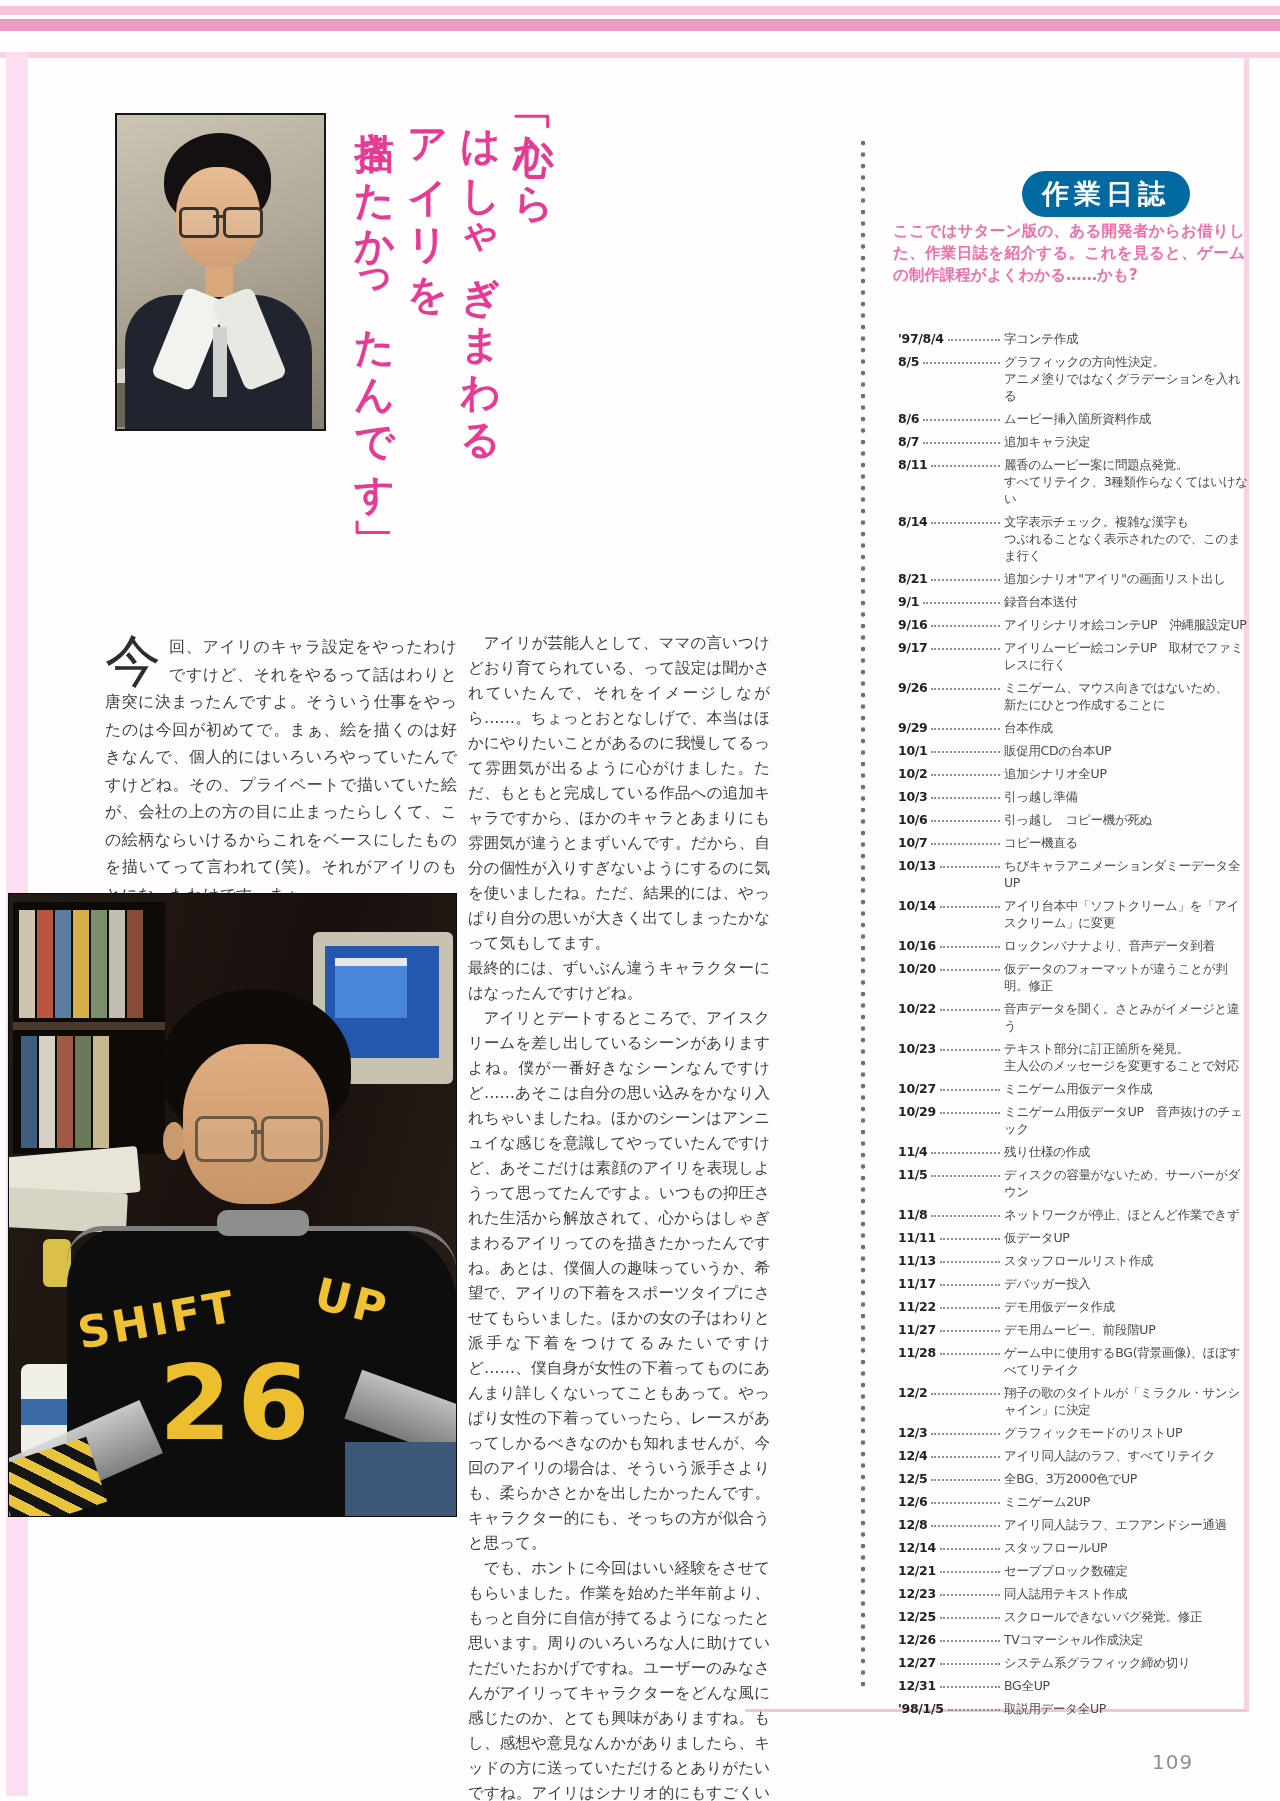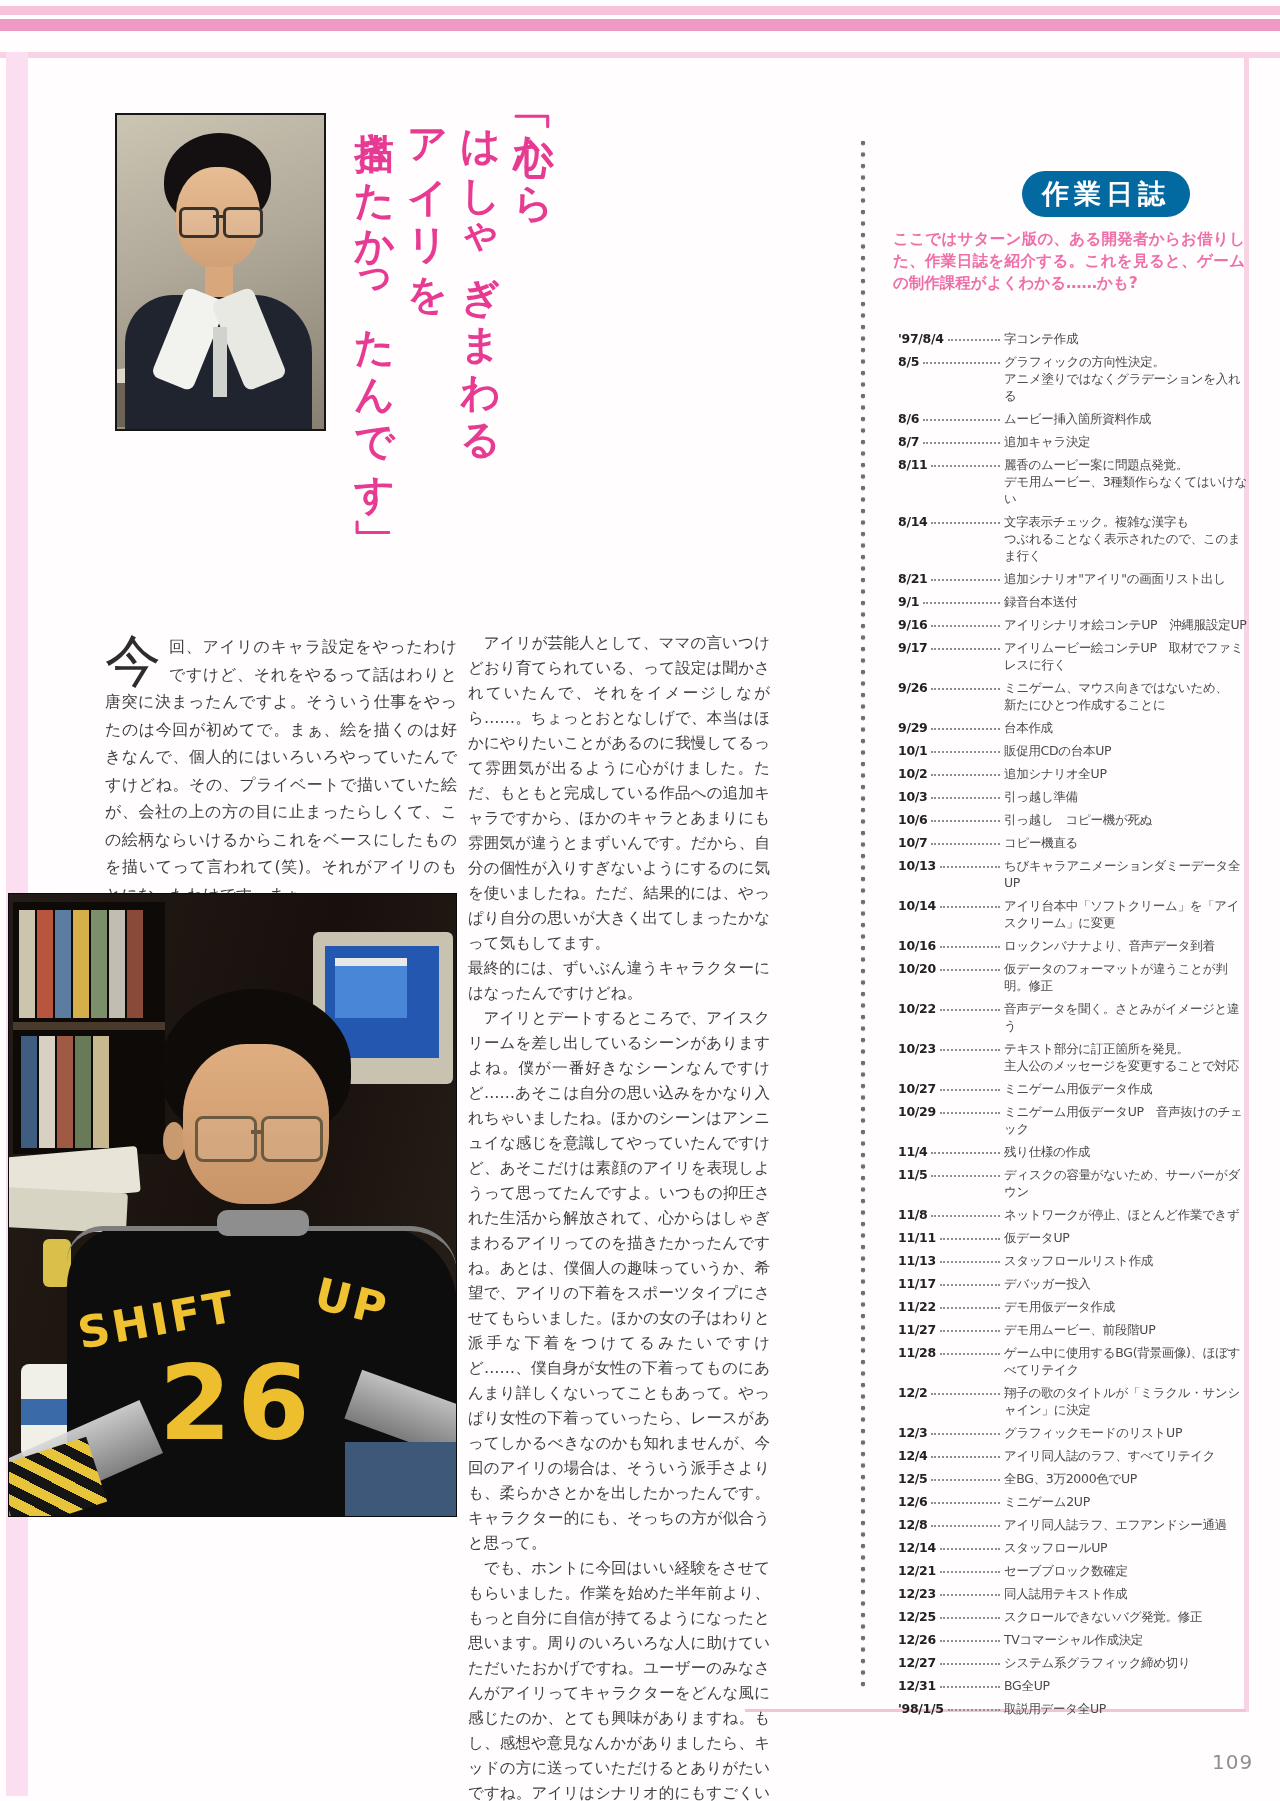--- a/index.html
+++ b/index.html
@@ -28,38 +28,38 @@
              color:#3f3f3f;text-align:justify;}
   .para{margin:0;}
 
   
   .badge1{position:absolute;left:893px;top:138px;width:296px;height:42px;background:#ee4899;
           border-radius:21px;color:#fff;display:flex;align-items:center;justify-content:center;
           font-size:20px;font-weight:700;}
   .badge2{position:absolute;left:1022px;top:171px;width:168px;height:46px;background:#0369a1;
           border-radius:23px;color:#fff;display:flex;align-items:center;justify-content:center;
           font-size:27px;font-weight:800;letter-spacing:5px;}
-  .intro{position:absolute;left:893px;top:228px;width:352px;font-size:15.5px;line-height:22px;
+  .intro{position:absolute;left:893px;top:220px;width:352px;font-size:15.5px;line-height:22px;
          color:#ef6fa9;font-weight:600;text-align:justify;}
 
   
   .worklog{position:absolute;left:898px;top:330px;width:352px;}
   .log-row{display:flex;margin-bottom:6px;font-size:12.5px;line-height:17px;letter-spacing:-0.3px;}
   .log-head{flex:none;width:106px;display:flex;align-items:flex-start;}
   .log-date{font-weight:700;color:#222;white-space:nowrap;}
   .log-leader{flex:1;height:9px;border-bottom:2px dotted #8e8e8e;margin:0 4px;}
   .log-text{flex:1;color:#4a4a4a;}
   .log-line{display:block;}
 
   
   .dots{position:absolute;left:860px;top:140px;width:6px;height:1552px;
         background-image:radial-gradient(circle at 3px 3px,#6e6e6e 2px,rgba(0,0,0,0) 2.6px);
         background-size:6px 11.5px;background-repeat:repeat-y;}
 
-  .pagenum{position:absolute;left:1212px;top:1750px;font-size:20px;color:#8f8f93;letter-spacing:1px;}
+  .pagenum{position:absolute;left:1152px;top:1750px;font-size:20px;color:#8f8f93;letter-spacing:1px;}
 
   
   .photo1{position:absolute;left:115px;top:113px;width:207px;height:314px;background:#b4ac9c;
           border:2px solid #161616;overflow:hidden;}
   .p1-bg{position:absolute;inset:0;background:linear-gradient(160deg,#cbc5b4 0%,#b0a898 45%,#878072 100%);}
   .p1-deskpaper{position:absolute;left:-6px;top:252px;width:52px;height:22px;background:#ddd8cb;transform:rotate(-7deg);}
   .p1-deskitem{position:absolute;left:-8px;top:268px;width:58px;height:44px;background:#6d6457;}
   .p1-hair{position:absolute;left:47px;top:18px;width:107px;height:94px;background:#141011;border-radius:52% 48% 45% 45%;}
   .p1-face{position:absolute;left:59px;top:52px;width:84px;height:100px;background:linear-gradient(#e7bd93,#d2a077);border-radius:46% 46% 44% 44%;}
   .p1-neck{position:absolute;left:88px;top:146px;width:28px;height:36px;background:#d8a87c;}
@@ -253,21 +253,21 @@
     </span>
   </div>
 
   <div class="log-row">
     <span class="log-head">
       <span class="log-date">8/11</span>
       <span class="log-leader"></span>
     </span>
     <span class="log-text">
       <span class="log-line">麗香のムービー案に問題点発覚。</span>
-      <span class="log-line">デモ用ムービー、3種類作らなくてはいけない</span>
+      <span class="log-line">すべてリテイク、3種類作らなくてはいけない</span>
     </span>
   </div>
 
   <div class="log-row">
     <span class="log-head">
       <span class="log-date">8/14</span>
       <span class="log-leader"></span>
     </span>
     <span class="log-text">
       <span class="log-line">文字表示チェック。複雑な漢字も</span>

